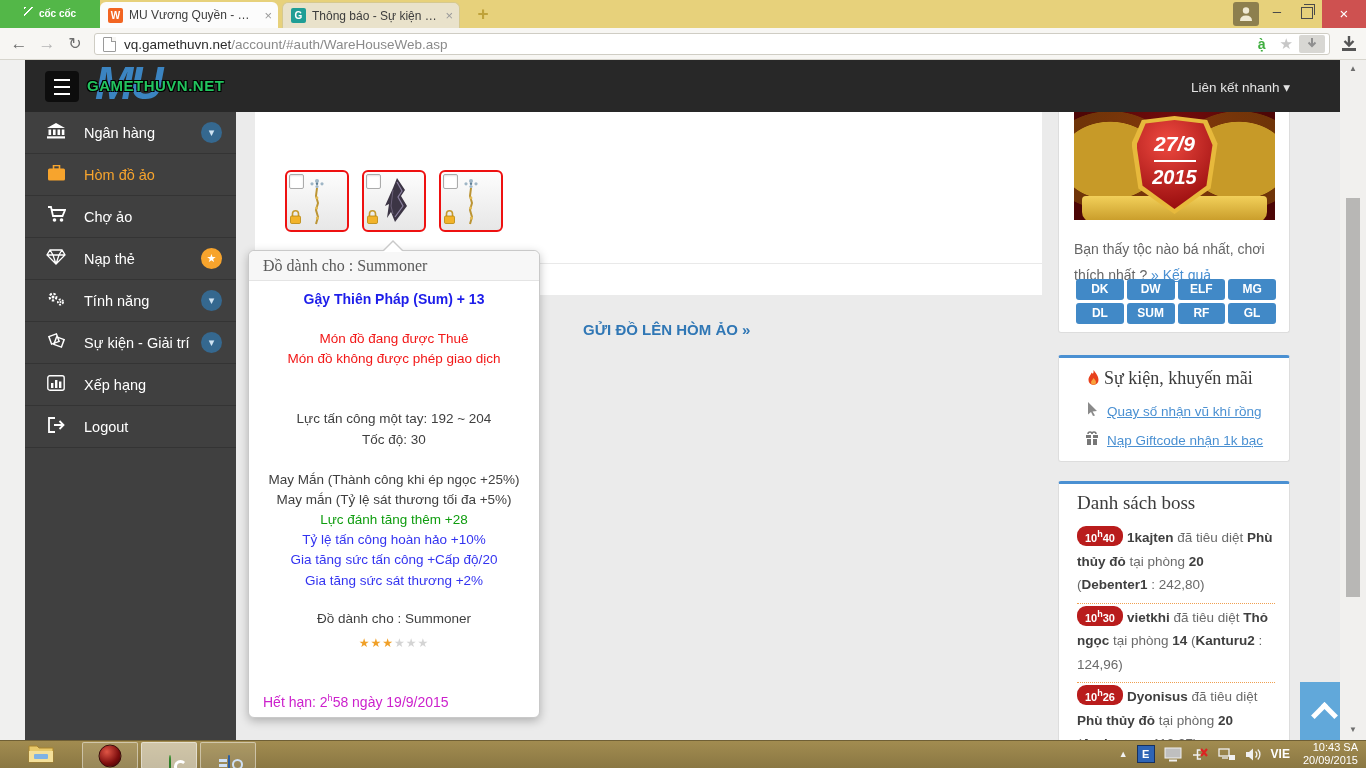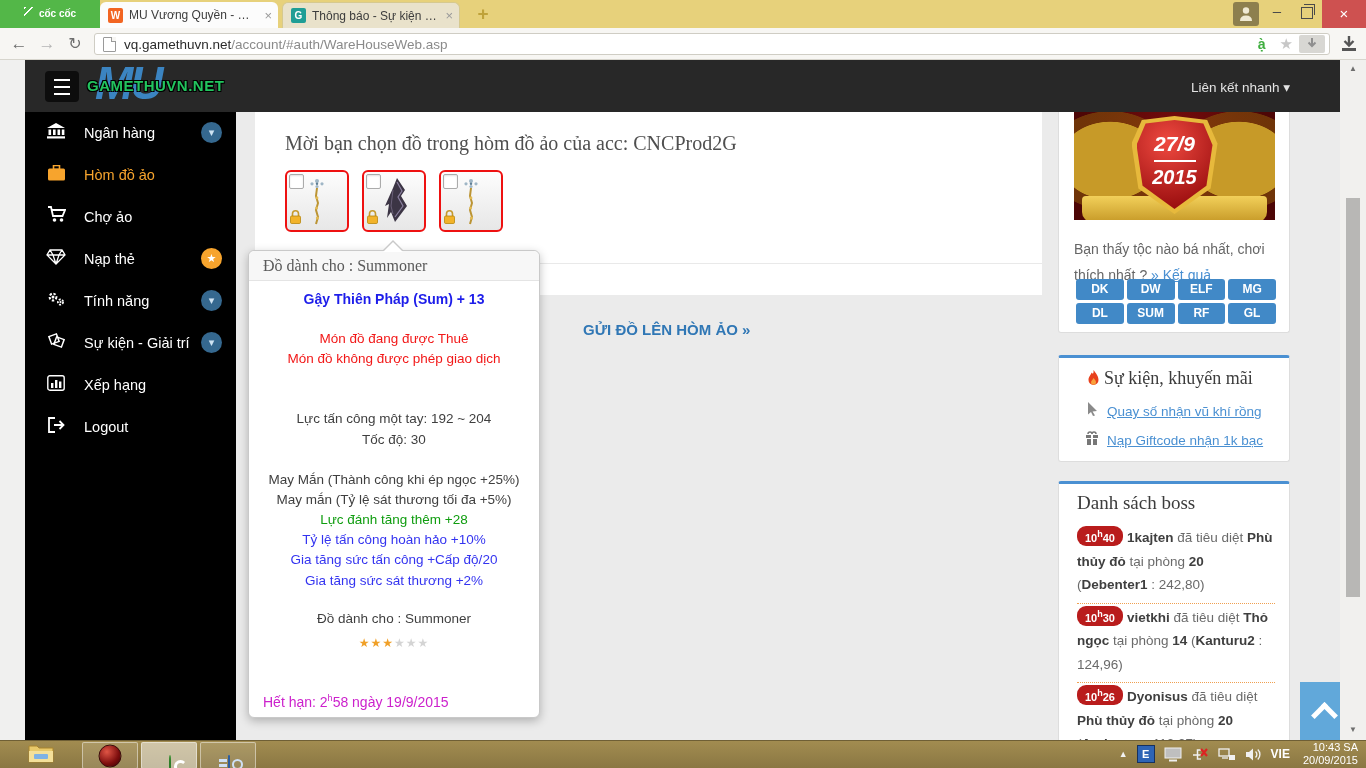--- a/index.html
+++ b/index.html
@@ -53,21 +53,21 @@
   #site-header{left:25px;top:60px;width:1315px;height:52px;background:#282828;}
   #hamburger{left:20px;top:11px;width:34px;height:31px;background:#0d0d0d;border-radius:4px;}
   #hamburger i{display:block;width:16px;height:2px;background:#fff;margin:5px auto 0;}
   #hamburger i:first-child{margin-top:8px;}
   #logo{left:62px;top:2px;width:150px;height:48px;}
   #logo .mu{left:8px;top:-6px;font-size:46px;font-weight:bold;font-style:italic;color:#3e8ed2;letter-spacing:-3px;opacity:.9;}
   #logo .site{left:0px;top:15px;font-size:15px;font-weight:bold;color:#22c55e;letter-spacing:.5px;
     text-shadow:1px 1px 0 #000,-1px -1px 0 #000,1px -1px 0 #000,-1px 1px 0 #000;}
   #quick-links{right:50px;top:19px;color:#e3e3e3;font-size:13.5px;}
 
-  #sidebar{left:25px;top:112px;width:211px;height:628px;background:#000000;}
+  #sidebar{left:25px;top:112px;width:211px;height:628px;background:#404040;}
   .sb-item{position:relative;height:41px;border-bottom:1px solid rgba(0,0,0,.18);display:flex;align-items:center;}
   .sb-item .ic{width:22px;margin-left:20px;text-align:center;flex:0 0 auto;}
   .sb-item .lb{color:#fff;font-size:14.5px;margin-left:17px;flex:1;}
   .sb-item.active .lb{color:#f7a42d;}
   .badge{width:21px;height:21px;border-radius:50%;margin-right:14px;text-align:center;line-height:20px;flex:0 0 auto;}
   .badge.chev{background:#35688f;color:#cfe3f2;font-size:11px;}
   .badge.star{background:#f7a42d;color:#fff;font-size:11px;}
 
   #main-bg{left:245px;top:112px;width:1093px;height:628px;background:#ebebeb;}
   #main-panel{left:255px;top:112px;width:787px;height:183px;background:#fff;}
@@ -315,21 +315,20 @@
             <path d="M8 1 H2 V15 H8" fill="none" stroke="#fff" stroke-width="1.8"></path>
             <path d="M7 8 H16 M12.5 4 L16.5 8 L12.5 12" fill="none" stroke="#fff" stroke-width="1.8"></path>
           </svg>
       </span>
       <span class="lb">Logout</span>
     </div>
   </div>
 
   <div id="main-panel" class="abs"></div>
   <div id="main-divider" class="abs"></div>
-  <div id="main-title" class="abs serif">Mời bạn chọn đồ trong hòm đồ ảo của acc: CNCProd2G</div>
 
   <div class="slot abs" style="left:285px;">
     <span class="cb"></span>
     <svg class="item" width="26" height="50" viewBox="0 0 26 50">
       <g fill="#9fb6c6">
           <circle cx="13" cy="5" r="2"></circle>
           <circle cx="13" cy="10.5" r="1.6"></circle>
           <circle cx="8" cy="7.8" r="1.6"></circle>
           <circle cx="18" cy="7.8" r="1.6"></circle>
           <circle cx="13" cy="7.8" r="1.2" fill="#5d7d94"></circle>

